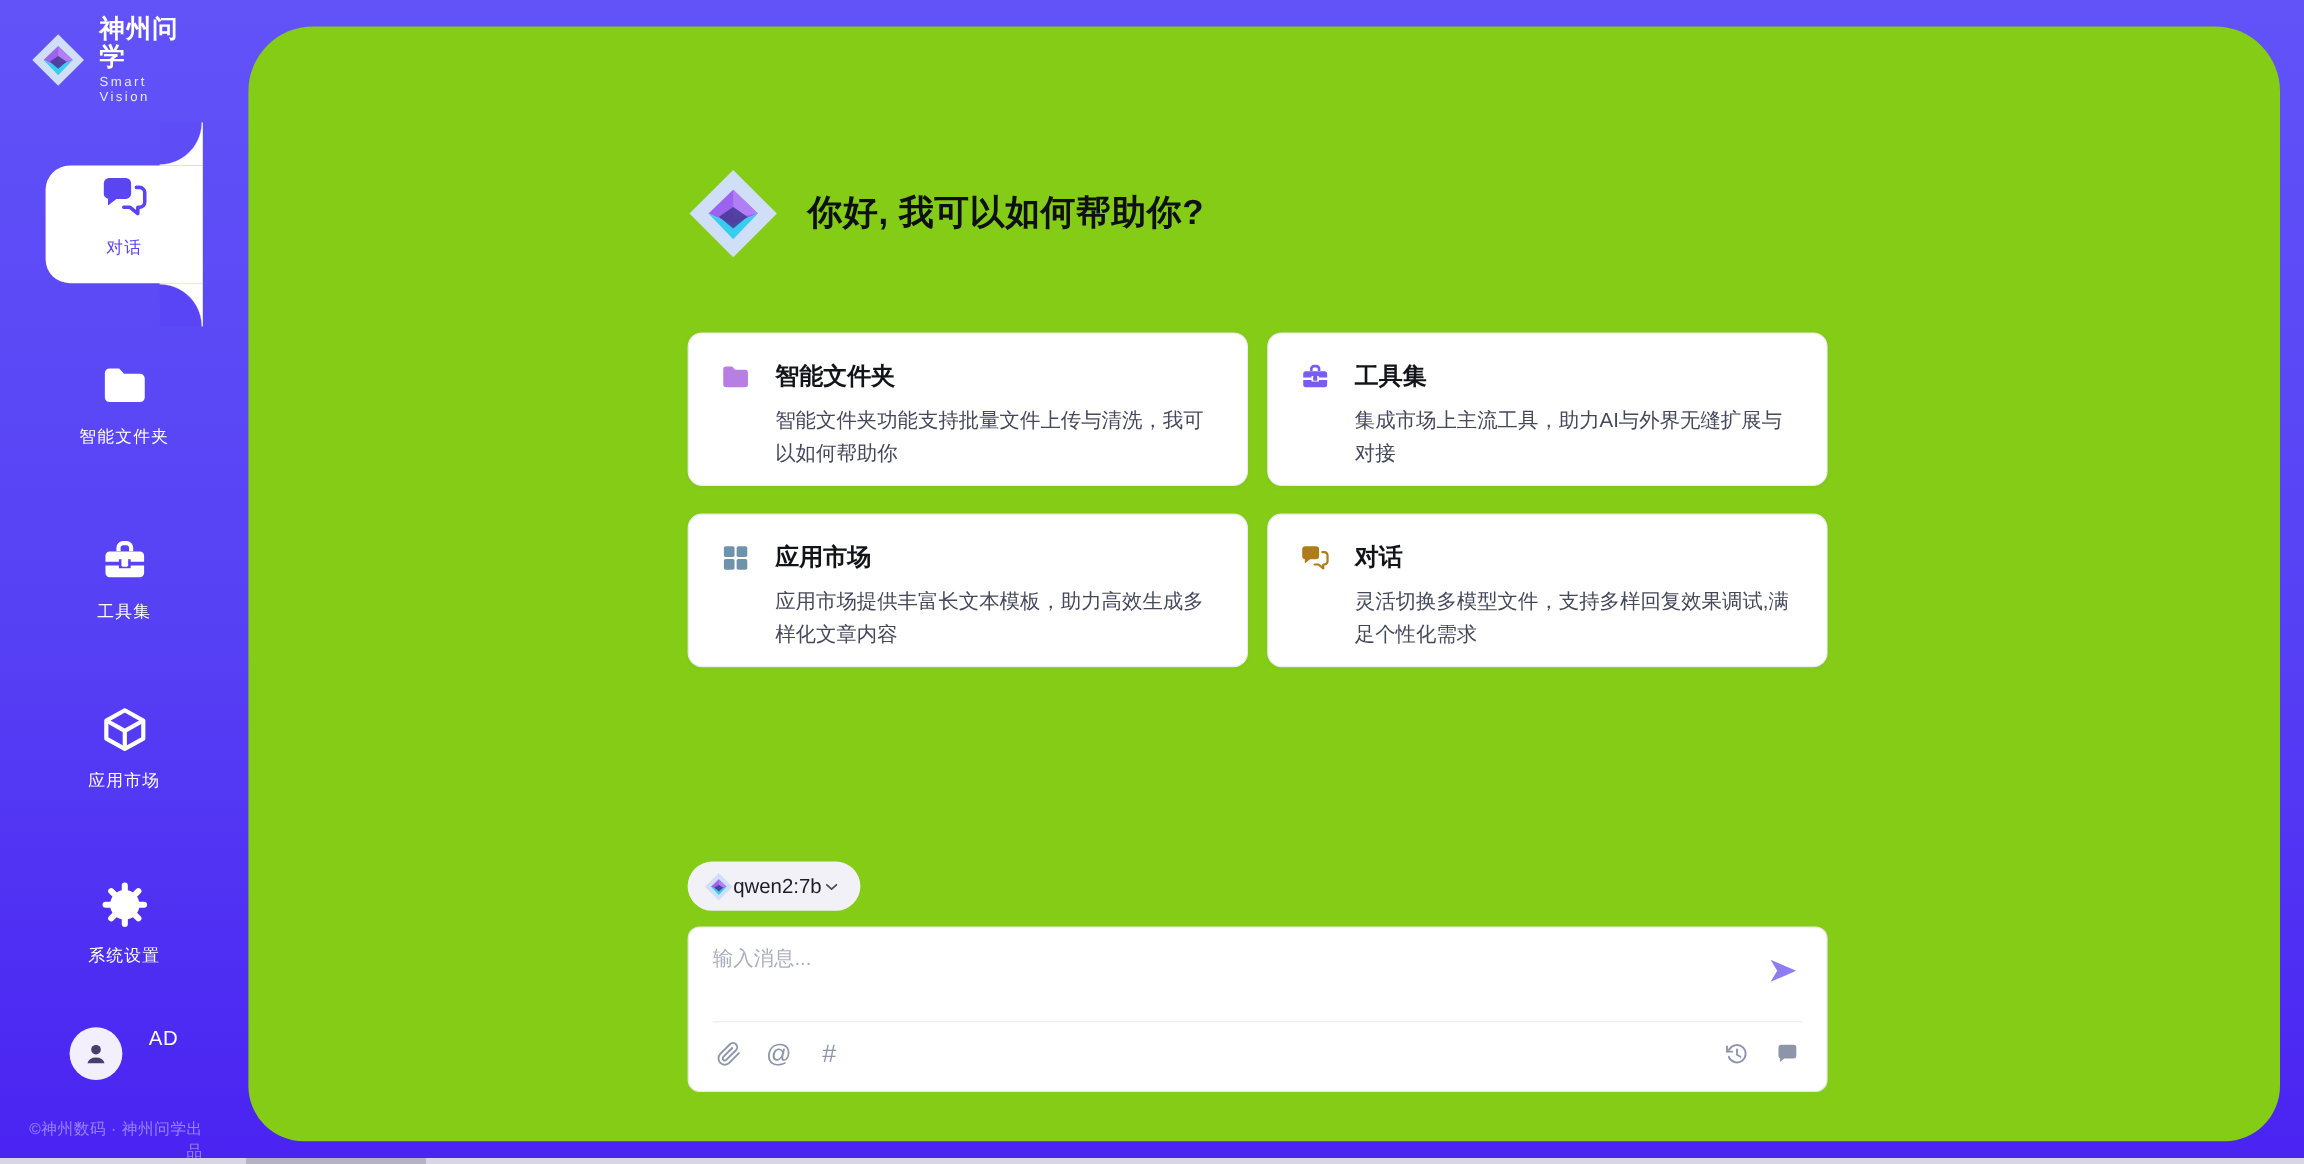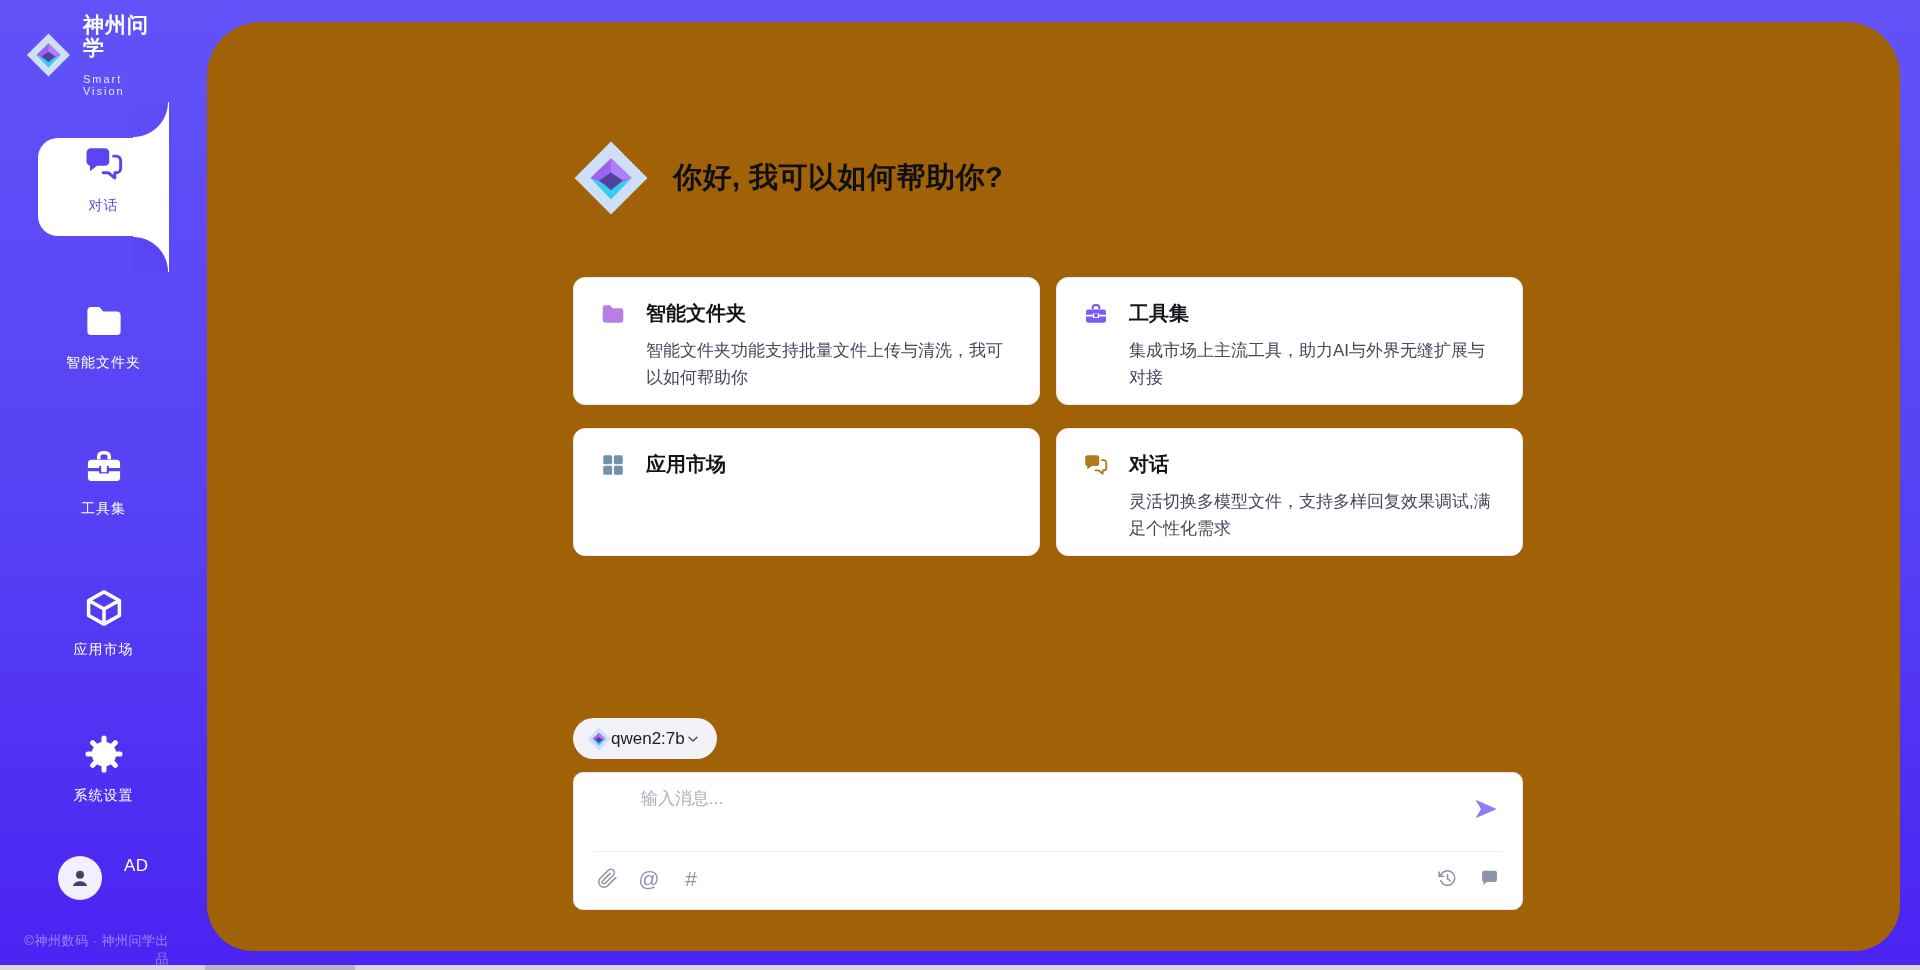--- a/index.html
+++ b/index.html
@@ -12,21 +12,21 @@
   }
   *{margin:0;padding:0;box-sizing:border-box;}
   html,body{width:1920px;height:970px;overflow:hidden;}
   body{font-family:"Liberation Sans","DejaVu Sans",sans-serif;background:linear-gradient(180deg,var(--grad-top) 0%,#5640f4 55%,var(--grad-bot) 100%);position:relative;}
 
   
   .sidebar{position:absolute;left:0;top:0;width:169px;height:100%;z-index:2;}
   .brand{position:absolute;left:26px;top:13px;display:flex;align-items:center;gap:12px;}
   .brand svg{width:46px;height:46px;}
   .brand-name{color:#fff;font-size:21px;font-weight:700;letter-spacing:1px;line-height:1.1;}
-  .brand-sub{color:#e8e9ff;font-size:11px;letter-spacing:2px;margin-top:14px;}
+  .brand-sub{color:#e8e9ff;font-size:11px;letter-spacing:2px;margin-top:4px;}
 
   .active-tab{position:absolute;right:0;left:38px;top:138px;height:98px;background:#fff;border-radius:20px 0 0 20px;}
   .active-tab::before{content:"";position:absolute;right:0;top:-36px;width:36px;height:36px;
      background:radial-gradient(circle 36px at 0 0,#5e4df7 0 34.5px,#fff 35.5px);}
   .active-tab::after{content:"";position:absolute;right:0;bottom:-36px;width:36px;height:36px;
      background:radial-gradient(circle 36px at 0 100%,#5a45f6 0 34.5px,#fff 35.5px);}
 
   .nav-item{position:absolute;left:0;width:207px;text-align:center;color:#fff;cursor:pointer;}
   .nav-item .nico{display:inline-block;width:42px;height:42px;}
   .nav-item .nico svg{width:42px;height:42px;display:block;}
@@ -34,42 +34,42 @@
   .nav-item.active{color:var(--accent);}
   .nav-item.active .nav-label{color:var(--accent);}
 
   .user-row{position:absolute;left:58px;top:856px;display:flex;align-items:flex-start;gap:22px;}
   .avatar{width:44px;height:44px;border-radius:50%;background:#f4effc;display:flex;align-items:center;justify-content:center;}
   .avatar svg{width:26px;height:26px;}
   .user-name{color:#fff;font-size:17px;letter-spacing:.5px;}
   .copyright{position:absolute;left:14px;top:932px;color:rgba(255,255,255,.42);font-size:13px;letter-spacing:.5px;text-align:right;}
 
   
-  .main{position:absolute;left:207px;top:22px;right:20px;bottom:19px;background:#a16207;border-radius:54px 54px 46px 46px;z-index:1;text-decoration:underline;}
+  .main{position:absolute;left:207px;top:22px;right:20px;bottom:19px;background:#84cc16;border-radius:54px 54px 46px 46px;z-index:1;text-decoration:underline;}
   .content{position:absolute;left:366px;top:0;width:950px;height:100%;}
 
   .greeting{position:absolute;left:0;top:118px;display:flex;align-items:center;}
   .greeting svg{width:76px;height:76px;}
   .greeting-text{margin-left:24px;font-size:29px;font-weight:700;color:#0f1015;letter-spacing:.5px;}
 
   .cards{position:absolute;left:0;top:255px;width:950px;display:grid;grid-template-columns:467px 467px;grid-gap:23px 16px;}
   .card{height:128px;background:#fff;border:1px solid var(--card-border);border-radius:12px;padding:22px 26px 0 26px;box-shadow:0 1px 3px rgba(70,60,160,.04);cursor:pointer;}
   .card-head{display:flex;align-items:center;gap:20px;}
   .cico{width:26px;height:26px;flex:0 0 26px;}
   .cico svg{width:26px;height:26px;display:block;}
   .card-title{font-size:20px;font-weight:700;color:#131419;}
   .card-desc{margin:10px 0 0 46px;font-size:17px;line-height:27px;color:var(--desc);}
 
   .model-pill{position:absolute;left:0;top:696px;display:inline-flex;align-items:center;height:41px;padding:0 16px 0 14px;background:#f2f1f8;border-radius:21px;cursor:pointer;}
   .model-pill .msvg{width:24px;height:24px;}
   .model-name{font-size:17px;color:#1c1d27;}
   .chev{width:16px;height:16px;color:#4a4c59;}
 
   .composer{position:absolute;left:0;top:750px;width:950px;height:138px;border:1px solid #e8e6f1;border-radius:10px;background:#fff;}
-  .composer textarea{position:absolute;left:20px;top:14px;width:840px;height:56px;border:none;outline:none;resize:none;font-family:"Liberation Sans","DejaVu Sans",sans-serif;font-size:17px;color:#2a2c38;background:transparent;margin-left:47px;}
+  .composer textarea{position:absolute;left:20px;top:14px;width:840px;height:56px;border:none;outline:none;resize:none;font-family:"Liberation Sans","DejaVu Sans",sans-serif;font-size:17px;color:#2a2c38;background:transparent;}
   .composer textarea::placeholder{color:#a9aebc;}
   .divider{position:absolute;left:20px;right:20px;top:78px;height:1px;background:#ededf4;}
   .tools-left{position:absolute;left:20px;top:92px;display:flex;align-items:center;gap:16px;color:var(--muted-icon);}
   .tools-right{position:absolute;right:20px;top:92px;display:flex;align-items:center;gap:16px;color:var(--muted-icon);}
   .tool{width:26px;height:26px;display:flex;align-items:center;justify-content:center;cursor:pointer;}
   .tool svg{width:21px;height:21px;display:block;}
   .tool.txt{font-size:21px;line-height:1;color:var(--muted-icon);}
   .send-btn{position:absolute;right:22px;top:22px;width:28px;height:28px;cursor:pointer;color:#8f7bf2;}
   .send-btn svg{width:28px;height:28px;}
 
@@ -247,20 +247,21 @@
 
         <div class="card">
           <div class="card-head">
             <span class="cico" style="color:#6e93aa">
                 <svg>
                   <use href="#i-grid"></use>
                 </svg>
               </span>
             <span class="card-title">应用市场</span>
           </div>
+          <div class="card-desc">应用市场提供丰富长文本模板，助力高效生成多样化文章内容</div>
         </div>
 
         <div class="card">
           <div class="card-head">
             <span class="cico" style="color:#ae7c19">
                 <svg>
                   <use href="#i-chat"></use>
                 </svg>
               </span>
             <span class="card-title">对话</span>

